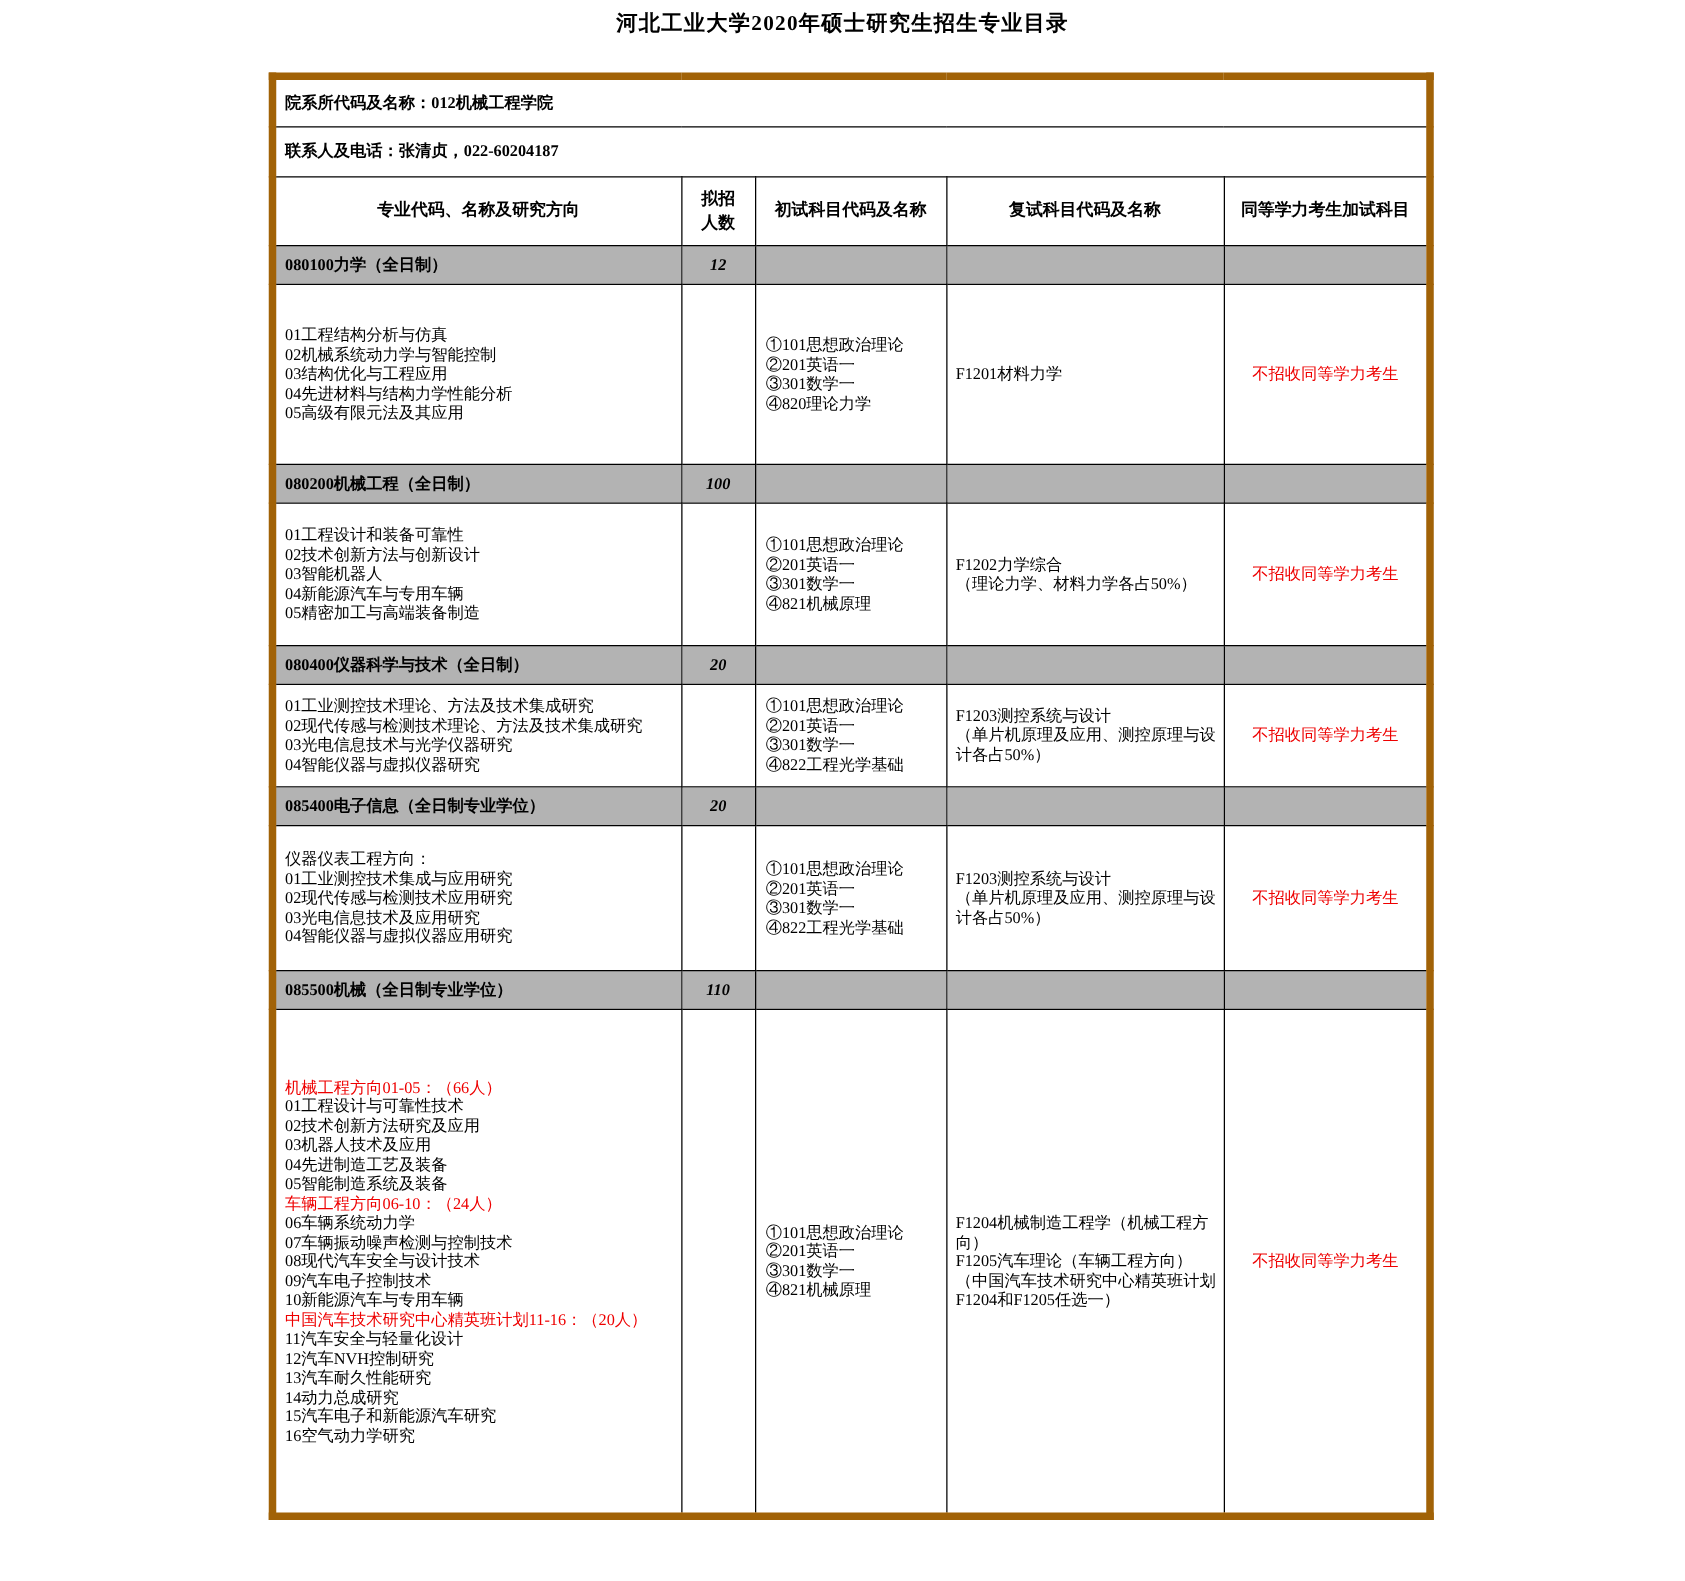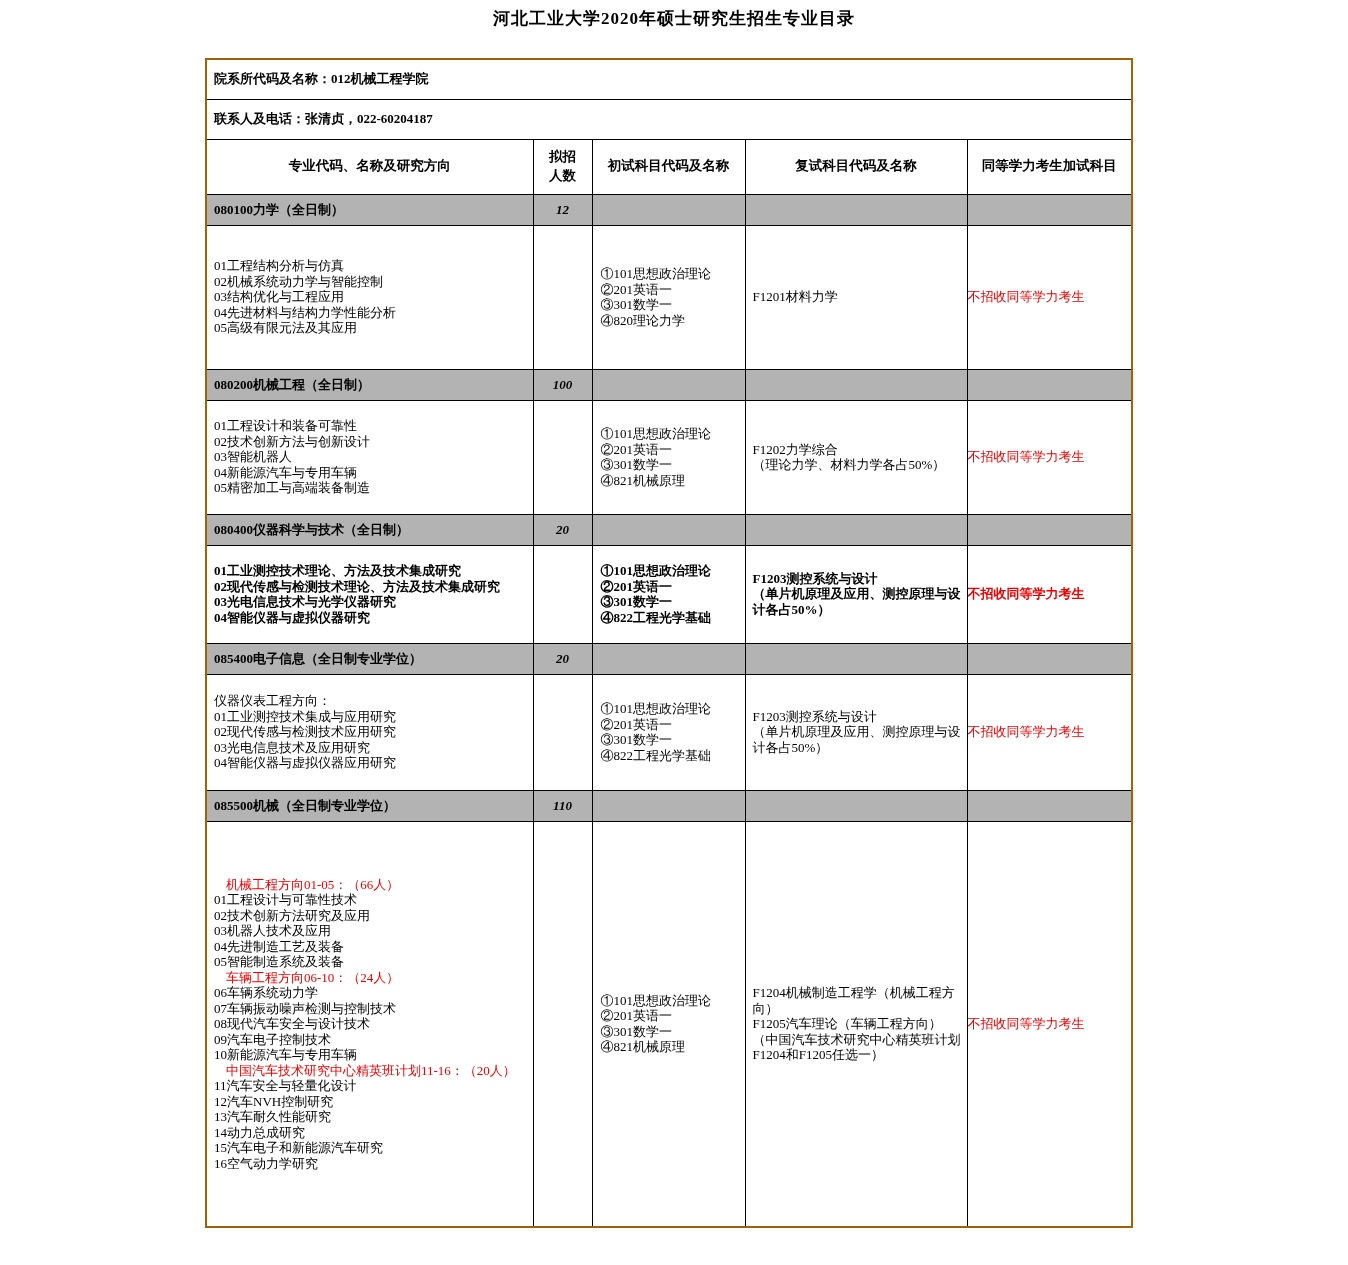--- a/index.html
+++ b/index.html
@@ -10,25 +10,25 @@
     font-family: "Liberation Serif", "DejaVu Serif", serif;
     color: #000;
   }
   .doc-title {
     position: absolute; top: 7px; left: 0; width: 100%;
     text-align: center;
     font-size: 17px; font-weight: bold;
     letter-spacing: 1px;
   }
   table.catalog {
-    position: absolute; left: 205px; top: 58px;
+    position: absolute; left: 215px; top: 58px;
     width: 926px;
     border-collapse: collapse;
     table-layout: fixed;
-    border: 2px solid #a16207;
+    border: 6px solid #a16207;
   }
   table.catalog td {
     border: 1px solid #000;
     vertical-align: middle;
     font-size: 13px;
     overflow: hidden;
   }
   td.info {
     height: 40px;
     font-weight: bold;
@@ -49,24 +49,25 @@
     height: 31px;
     font-weight: bold;
   }
   td.band-name { padding-left: 7px; margin-top: 12px; }
   td.band-quota { text-align: center; font-style: italic; }
   td.dirs { padding: 6px 6px 6px 7px; }
   td.exam { padding: 6px 4px 6px 8px; }
   td.retest { padding: 6px 4px 6px 7px; }
   .line { line-height: 15.5px; }
   td.note {
+    text-align: center;
     color: var(--highlight-red, #ee0000);
     font-size: 14px;
   }
-  .red { color: var(--highlight-red, #ee0000); margin-left: 12px; }
+  .red { color: var(--highlight-red, #ee0000); }
 </style>
 </head>
 <body>
 
 <div class="doc-title">河北工业大学2020年硕士研究生招生专业目录</div>
 
 <table class="catalog">
   <colgroup>
     <col style="width:327px">
     <col style="width:59px">
@@ -143,21 +144,21 @@
         </td>
         <td class="note">不招收同等学力考生</td>
       </tr>
       <tr class="band">
         <td class="band-name">080400仪器科学与技术（全日制）</td>
         <td class="band-quota">20</td>
         <td></td>
         <td></td>
         <td></td>
       </tr>
-      <tr class="detail" style="height: 98px; font-weight: bold;">
+      <tr class="detail" style="height: 82px;">
         <td class="dirs">
           <div class="line">01工业测控技术理论、方法及技术集成研究</div>
           <div class="line">02现代传感与检测技术理论、方法及技术集成研究</div>
           <div class="line">03光电信息技术与光学仪器研究</div>
           <div class="line">04智能仪器与虚拟仪器研究</div>
         </td>
         <td></td>
         <td class="exam">
           <div class="line">①101思想政治理论</div>
           <div class="line">②201英语一</div>

